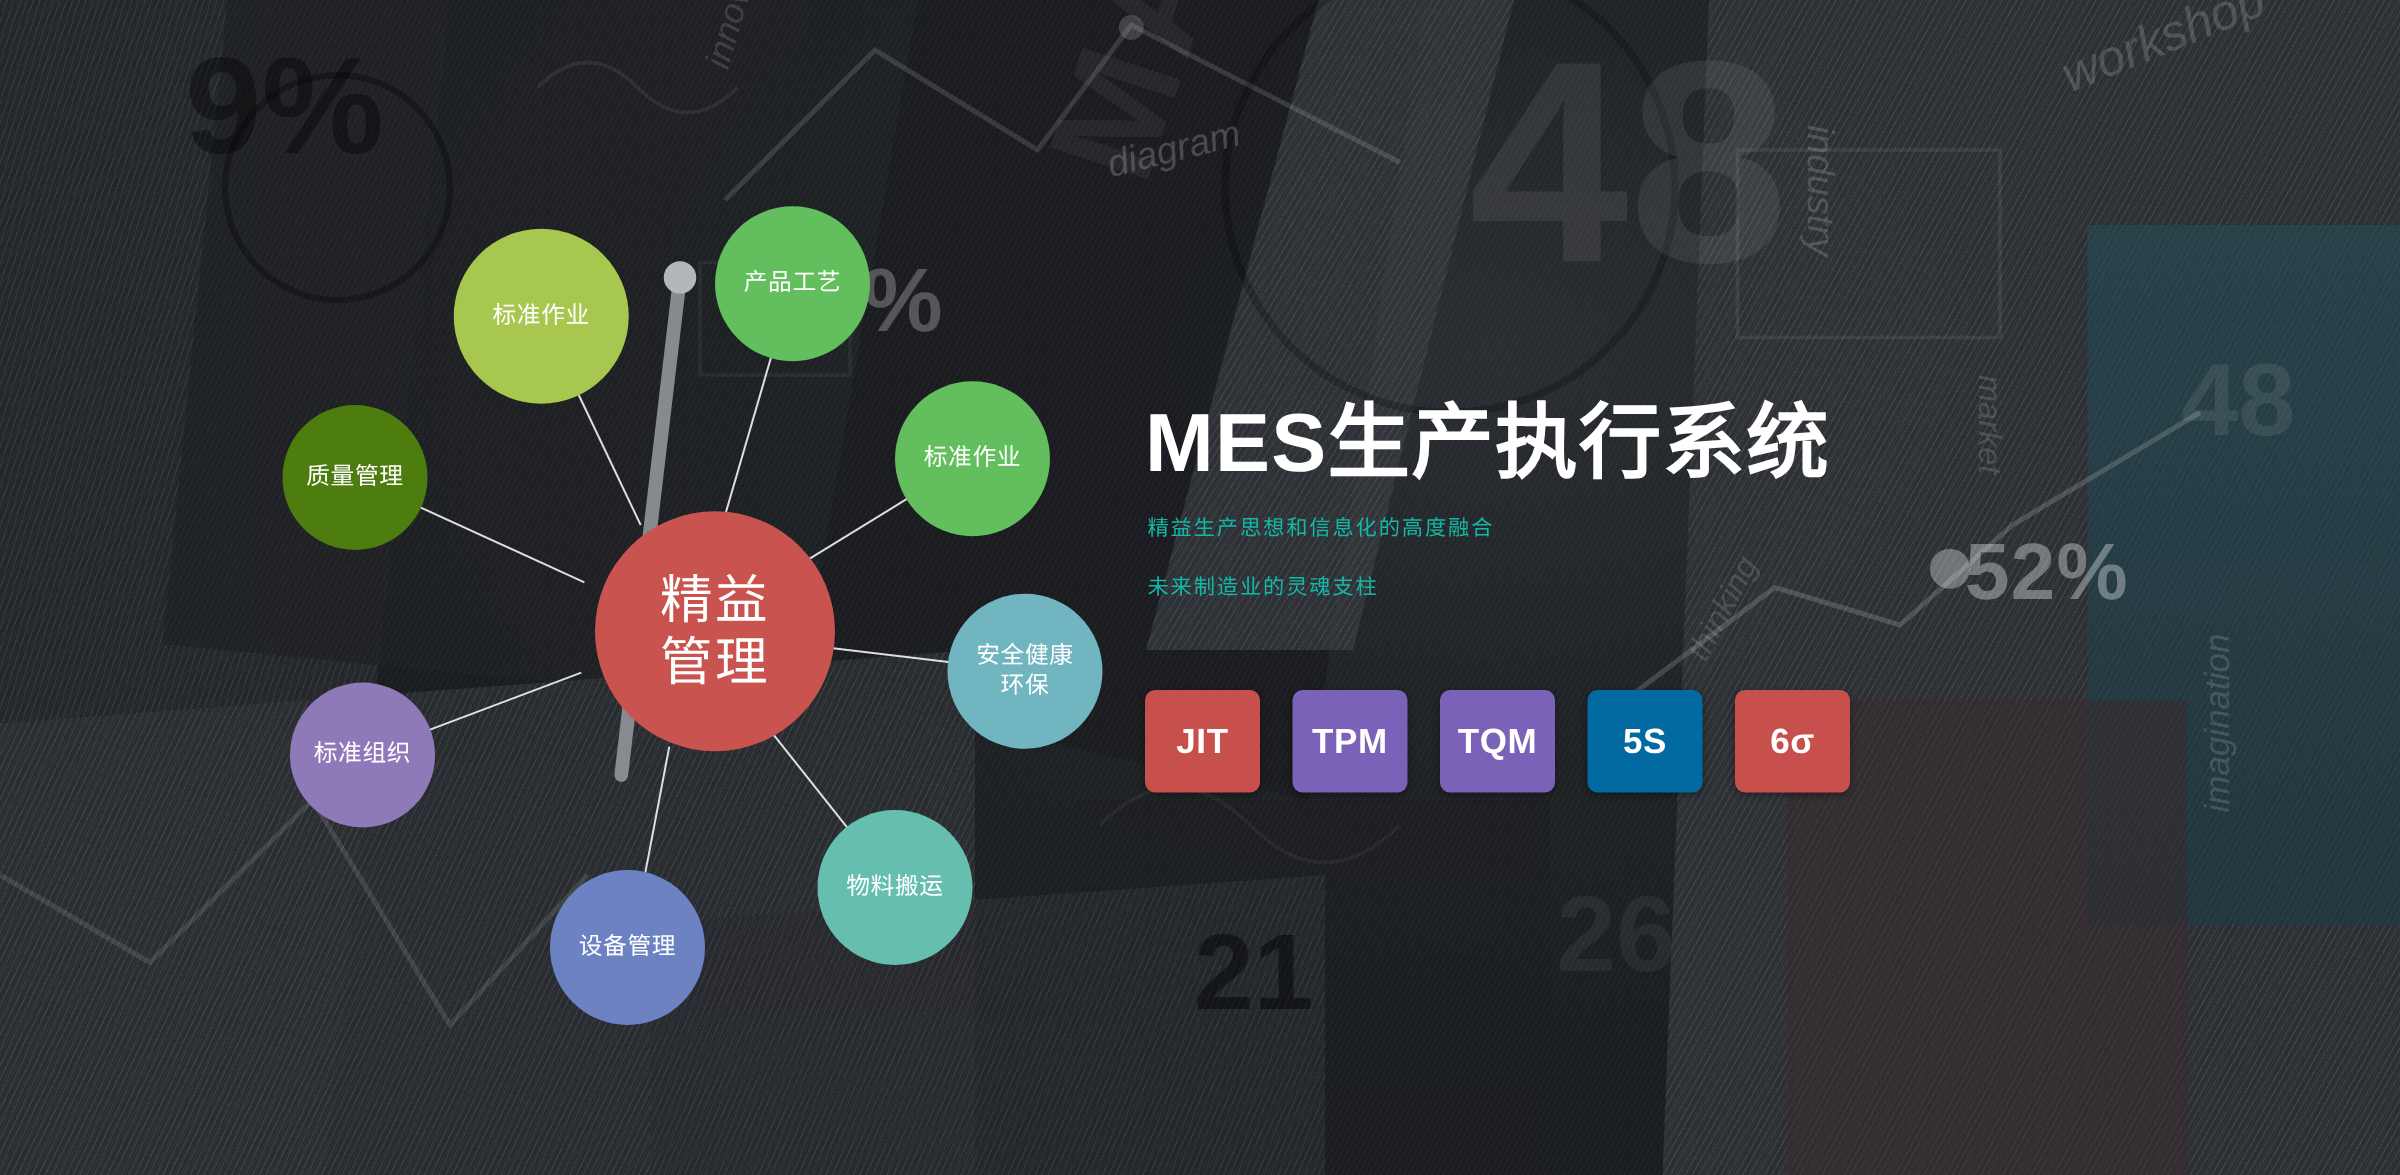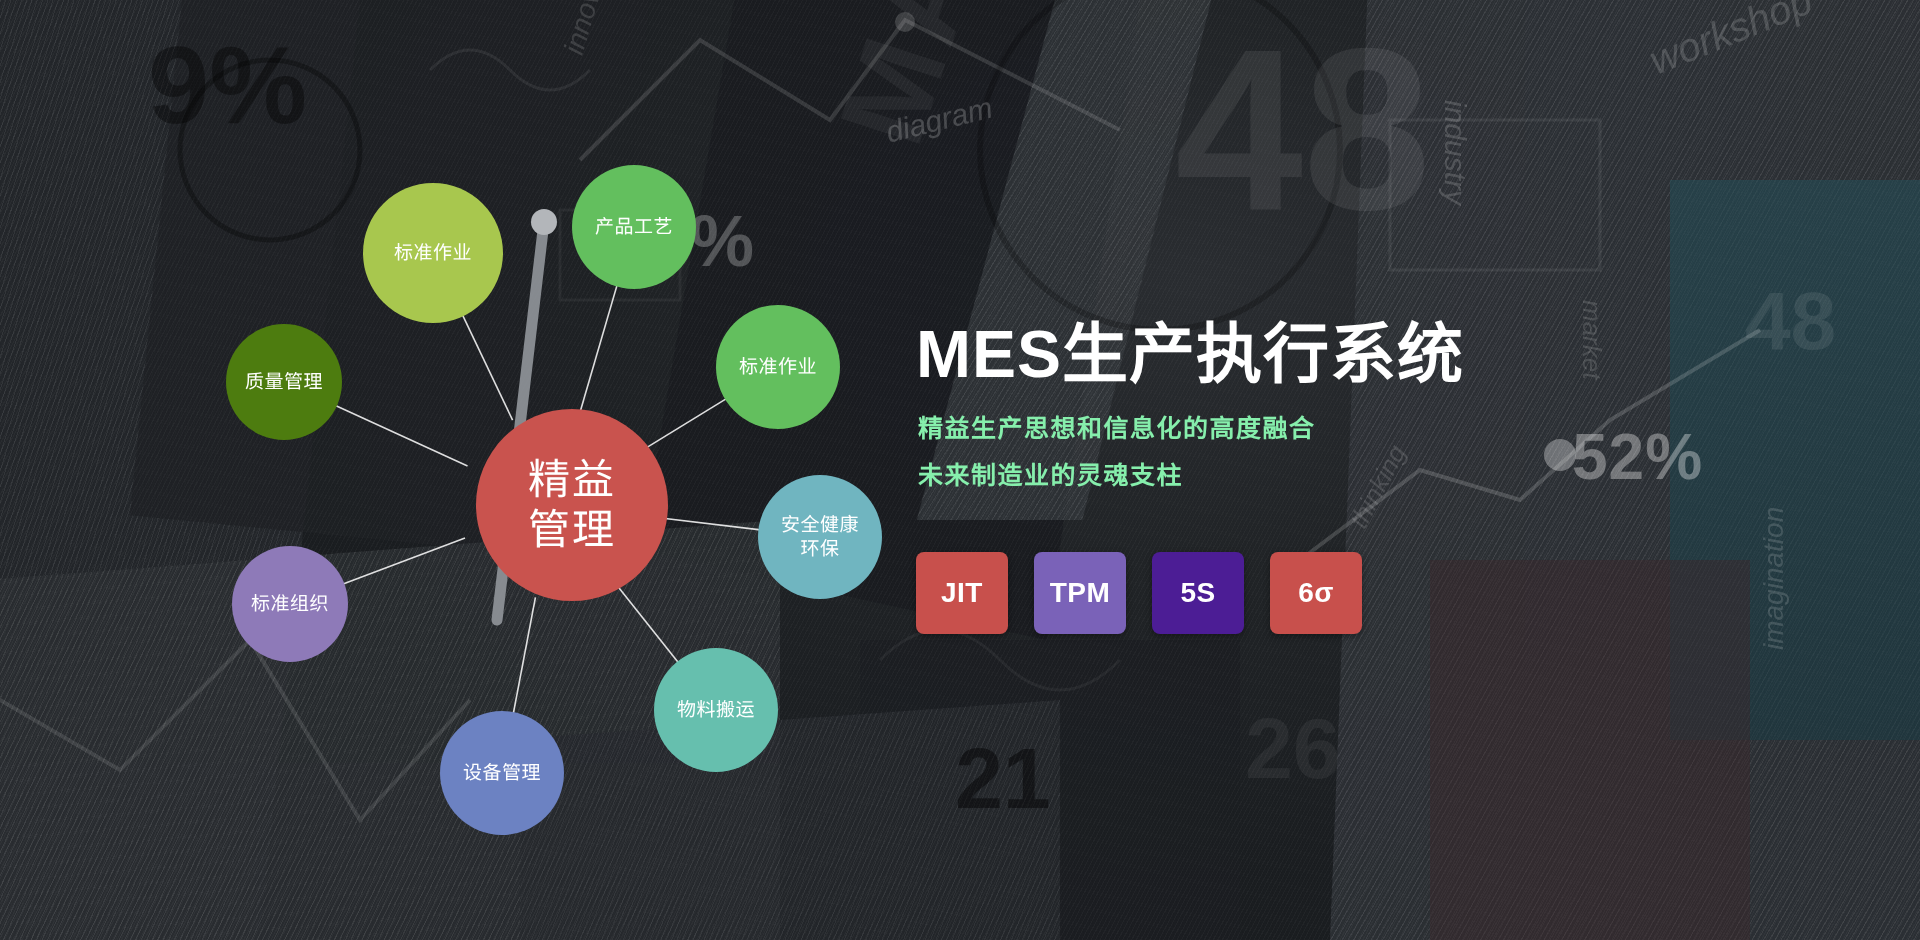--- a/index.html
+++ b/index.html
@@ -126,21 +126,21 @@
 
   
   #content { position:absolute; left:916px; top:0; width:980px; height:940px; }
   .headline {
     position:absolute; left:0; top:300px;
     font-size: 66px; font-weight: 700; color:#ffffff;
     letter-spacing: 1px; white-space: nowrap;
   }
   .sub {
     position:absolute; left:2px;
-    font-size: 25px; color:#86efac; font-weight:700; letter-spacing:1.5px;
+    font-size: 17px; color:#14b8a6; font-weight:400; letter-spacing:1.5px;
     white-space: nowrap;
   }
   .sub1 { top: 408px; }
   .sub2 { top: 455px; }
 
   .tags { position:absolute; left:0; top:552px; display:flex; gap:26px; }
   .tag {
     width: 92px; height: 82px;
     border-radius: 8px;
     display:flex; align-items:center; justify-content:center;
@@ -228,41 +228,44 @@
         </div>
         <div class="node spoke" style="left: 232px; top: 546px; width: 116px; height: 116px; background: rgb(142, 122, 184);">
           <span>标准组织</span>
         </div>
         <div class="node spoke" style="left: 758px; top: 475px; width: 124px; height: 124px; background: rgb(112, 181, 192);">
           <span><span>安全健康</span><br><span>环保</span></span>
         </div>
         <div class="node spoke" style="left: 654px; top: 648px; width: 124px; height: 124px; background: rgb(102, 191, 174);">
           <span>物料搬运</span>
         </div>
-        <div class="node spoke" style="left: 440px; top: 711px; width: 124px; height: 124px; background: rgb(108, 130, 194);">
+        <div class="node spoke" style="left: 440px; top: 696px; width: 124px; height: 124px; background: rgb(108, 130, 194);">
           <span>设备管理</span>
         </div>
         <div class="node center" style="left: 476px; top: 409px; width: 192px; height: 192px; background: rgb(201, 83, 78);">
           <span><span>精益</span><br><span>管理</span></span>
         </div>
       </div>
   </div>
 
   <div id="content">
     <div class="headline">MES生产执行系统</div>
     <div class="sub sub1">精益生产思想和信息化的高度融合</div>
     <div class="sub sub2">未来制造业的灵魂支柱</div>
     <div class="tags" id="tags">
         <div class="tag" style="background: rgb(200, 80, 76);">
           <span>JIT</span>
         </div>
         <div class="tag" style="background: rgb(122, 98, 184);">
           <span>TPM</span>
         </div>
-        <div class="tag" style="background: #4c1d95; align-items: center;">
+        <div class="tag" style="background: rgb(122, 98, 184);">
+          <span>TQM</span>
+        </div>
+        <div class="tag" style="background: #0369a1; align-items: center;">
           <span>5S</span>
         </div>
         <div class="tag" style="background: rgb(200, 80, 76);">
           <span>6σ</span>
         </div>
       </div>
   </div>
 
 </div>
 

